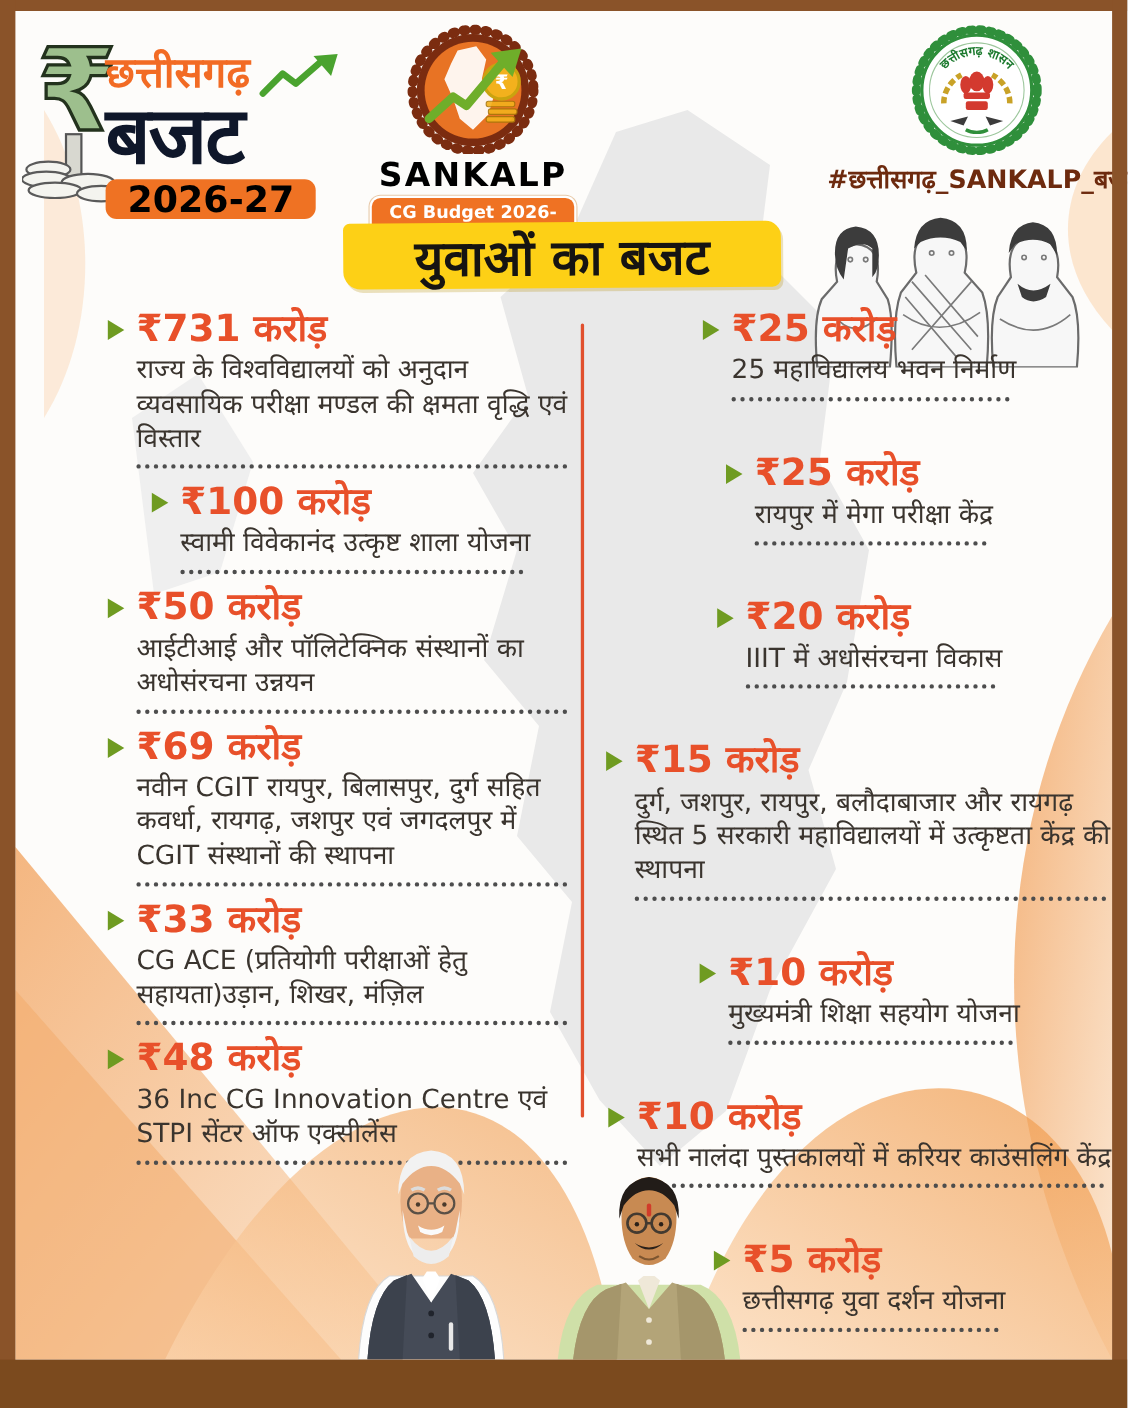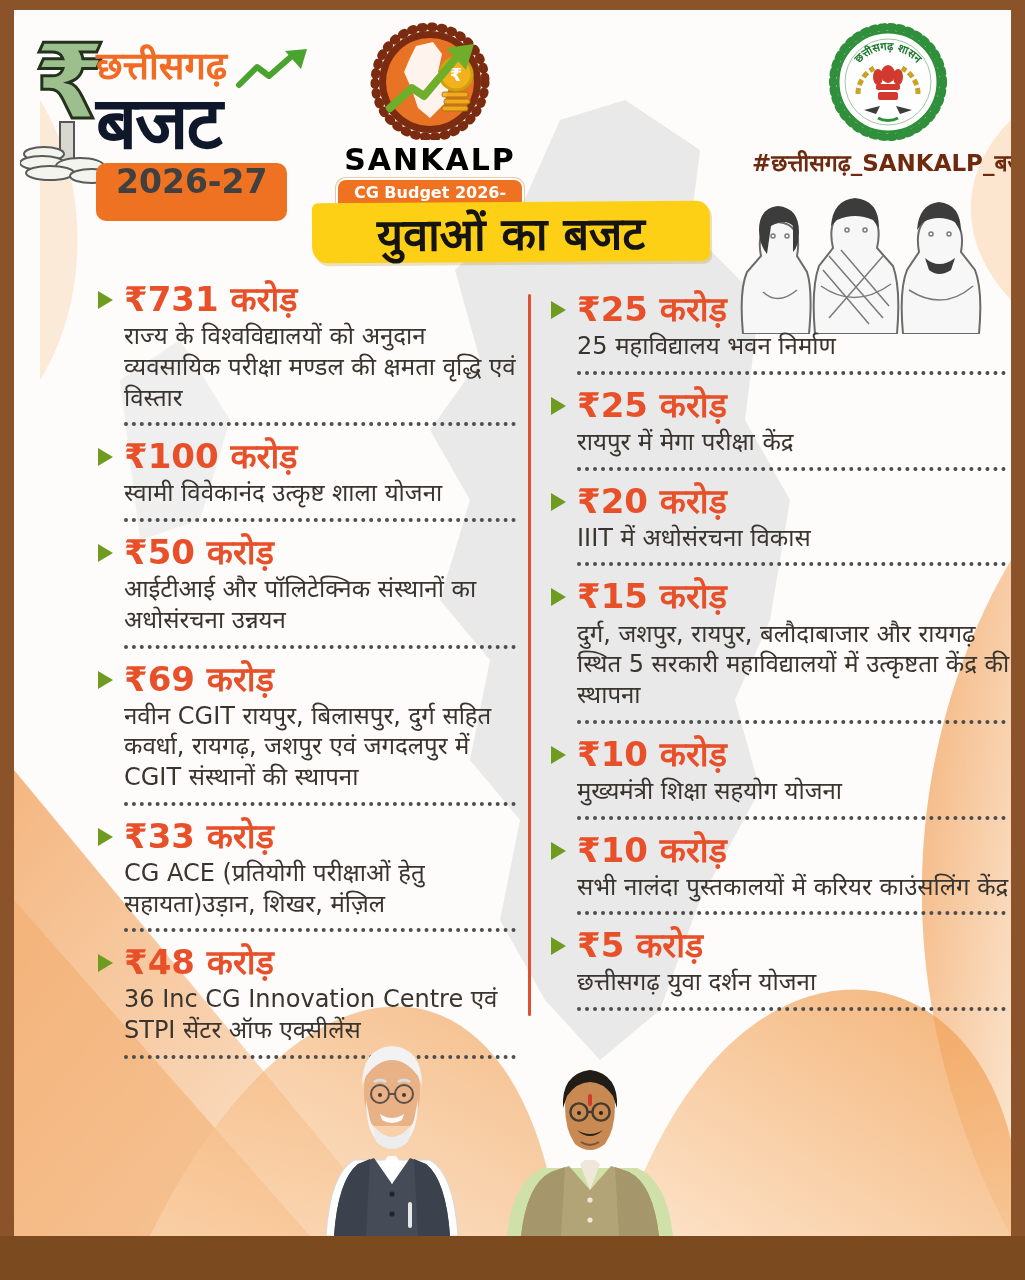--- a/index.html
+++ b/index.html
@@ -14,43 +14,43 @@
   .frame-right{top:0;right:0;bottom:0;width:14px;}
   .frame-bottom{left:0;right:0;bottom:0;height:44px;background:#7b4a1e;}
   
   .bg-svg{position:absolute;inset:0;z-index:0;}
   
   .logo-left-icon{position:absolute;left:20px;top:26px;z-index:3;}
   .logo-left-text{position:absolute;left:96px;top:30px;z-index:3;line-height:1;margin-top:17px;}
   .state-row{display:flex;align-items:flex-start;gap:8px;}
   .state-name{font-size:38px;font-weight:bold;color:#f26b24;}
   .word-budget{font-size:72px;font-weight:bold;color:#0f172a;margin-top:-4px;letter-spacing:-2px;}
-  .year-pill{display:inline-block;margin-top:4px;background:#ef7223;color:#404040;
-    font-size:33px;font-weight:bold;padding:2px 20px 23px;border-radius:10px;}
+  .year-pill{display:inline-block;margin-top:4px;background:#ef7223;color:#000000;
+    font-size:33px;font-weight:bold;padding:2px 20px 1px;border-radius:10px;}
   
   .logo-center{position:absolute;left:338px;top:20px;width:184px;text-align:center;z-index:3;}
   .sankalp-name{font-size:30px;font-weight:bold;color:#000000;letter-spacing:2px;margin-top:-2px;}
   .cg-pill{display:inline-block;margin-top:3px;background:#ef7223;color:#fff;font-size:16px;
     font-weight:bold;padding:3px 12px 4px;border-radius:8px;box-shadow:0 0 0 2px #fff,0 0 0 3px #e8c9a8;}
   
   .govt-emblem{position:absolute;left:828px;top:22px;z-index:3;}
   .hashtag{position:absolute;left:752px;top:146px;width:266px;text-align:center;
     font-size:23px;font-weight:bold;color:#6d2a0e;z-index:3;}
   .youths{position:absolute;left:733px;top:186px;z-index:2;}
   
   .title-band{position:absolute;left:312px;top:202px;width:398px;height:60px;z-index:3;
     background:#fdd016;border-radius:6px 14px 8px 16px;transform:rotate(-.4deg);
     display:flex;align-items:center;justify-content:center;
     box-shadow:2px 3px 0 rgba(180,140,0,.25);}
   .title-band span{font-size:45px;font-weight:bold;color:#161412;}
   
   .columns{position:absolute;left:98px;top:280px;width:914px;display:flex;z-index:3;}
-  .col{display:flex;flex-direction:column;}
+  .col{display:flex;flex-direction:column;align-items:center;}
   .col-left{width:424px;}
-  .col-right{flex:1;margin-left:20px;margin-top:10px;}
+  .col-right{flex:1;margin-left:20px;gap:35px;}
   .col-divider{width:3px;background:#e1502e;border-radius:2px;height:722px;margin:14px 0 0 6px;}
   .item{display:flex;gap:11px;margin-bottom:11px;}
   .bullet{width:0;height:0;border-left:15px solid #6f9b21;border-top:9px solid transparent;
     border-bottom:9px solid transparent;margin-top:11px;flex:none;}
   .item-body{flex:1;min-width:0;}
   .amount{font-size:34px;font-weight:bold;color:#e8502a;line-height:1.15;}
   .desc{font-size:24px;font-weight:normal;color:#3a342e;line-height:1.28;margin-top:2px;}
   .dots{border-bottom:4px dotted #4d4d4d;margin-top:9px;margin-right:6px;height:0;}
   
   .leader-modi{position:absolute;left:296px;bottom:44px;z-index:5;}

